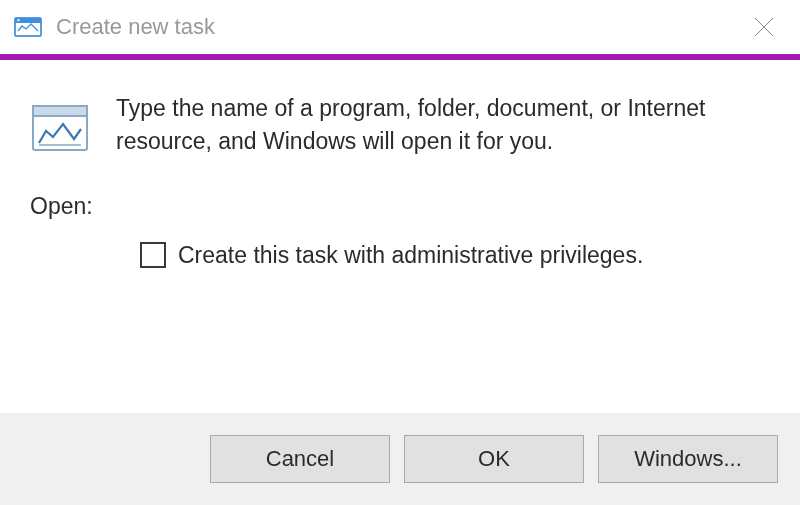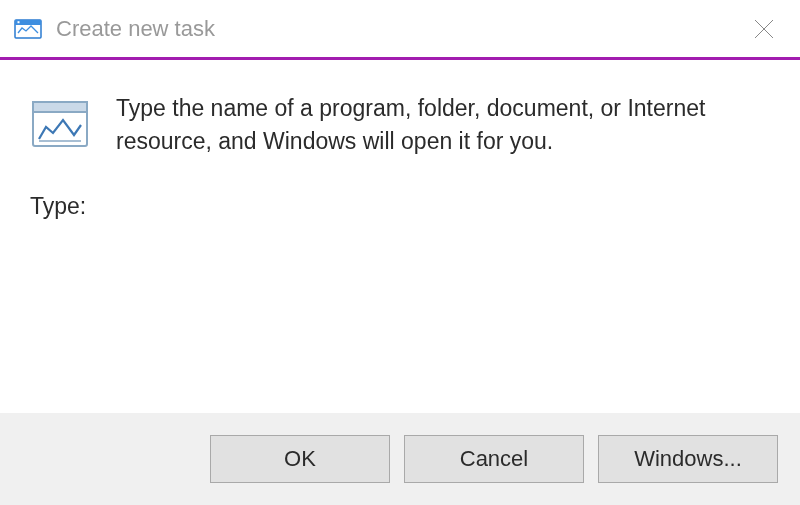--- a/index.html
+++ b/index.html
@@ -20,21 +20,21 @@
       display: flex;
       flex-direction: column;
       background: #ffffff;
     }
     
     .titlebar {
       height: 60px;
       display: flex;
       align-items: center;
       padding: 0 14px 0 14px;
-      border-bottom: 3px solid #a21caf;
+      border-bottom: 6px solid #a21caf;
       flex-shrink: 0;
     }
     .titlebar-icon {
       width: 28px;
       height: 24px;
       margin-right: 14px;
       display: flex;
       align-items: center;
       justify-content: center;
     }
@@ -64,21 +64,21 @@
     }
     
     .body {
       flex: 1;
       padding: 28px 30px 12px 30px;
       display: flex;
       flex-direction: column;
     }
     .prompt-row {
       display: flex;
-      align-items: center;
+      align-items: flex-end;
       margin-bottom: 34px;
     }
     .run-icon {
       width: 60px;
       height: 60px;
       margin-right: 26px;
       margin-top: 4px;
       flex-shrink: 0;
       display: flex;
       align-items: center;
@@ -213,25 +213,29 @@
           <rect x="3" y="7" width="54" height="44" rx="2" fill="#ffffff" stroke="#8aa9c4" stroke-width="2"></rect>
           <rect x="3" y="7" width="54" height="10" fill="#cad9e8" stroke="#8aa9c4" stroke-width="2"></rect>
           <path d="M9 44 L16 32 L23 38 L33 25 L44 40 L51 30" fill="none" stroke="#3d78b5" stroke-width="2.2"></path>
           <line x1="9" y1="46" x2="51" y2="46" stroke="#8aa9c4" stroke-width="1.5"></line>
         </svg>
       </span>
       <div class="prompt-text">Type the name of a program, folder, document, or Internet resource, and Windows will open it for you.</div>
     </div>
 
     <div class="open-row">
-      <span class="open-label">Type:</span>
+      <span class="open-label">Open:</span>
     </div>
 
+    <div class="admin-row">
+      <div class="checkbox" role="checkbox" aria-checked="false"></div>
+      <span class="admin-label">Create this task with administrative privileges.</span>
+    </div>
 
   </div>
 
   <div class="footer">
+    <button class="dlg-button">Cancel</button>
     <button class="dlg-button">OK</button>
-    <button class="dlg-button">Cancel</button>
     <button class="dlg-button">Windows...</button>
   </div>
 
 </div>
 
 </body></html>

